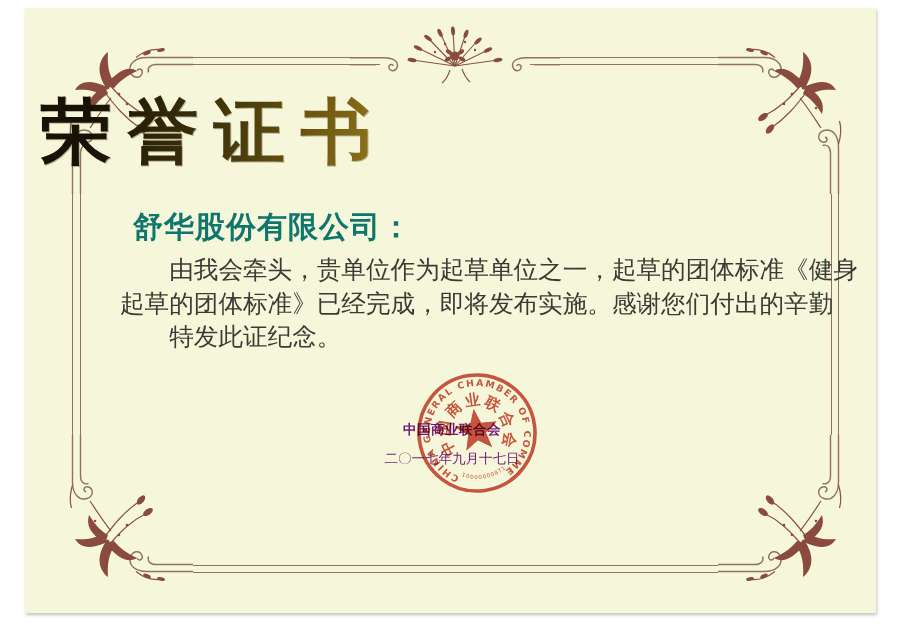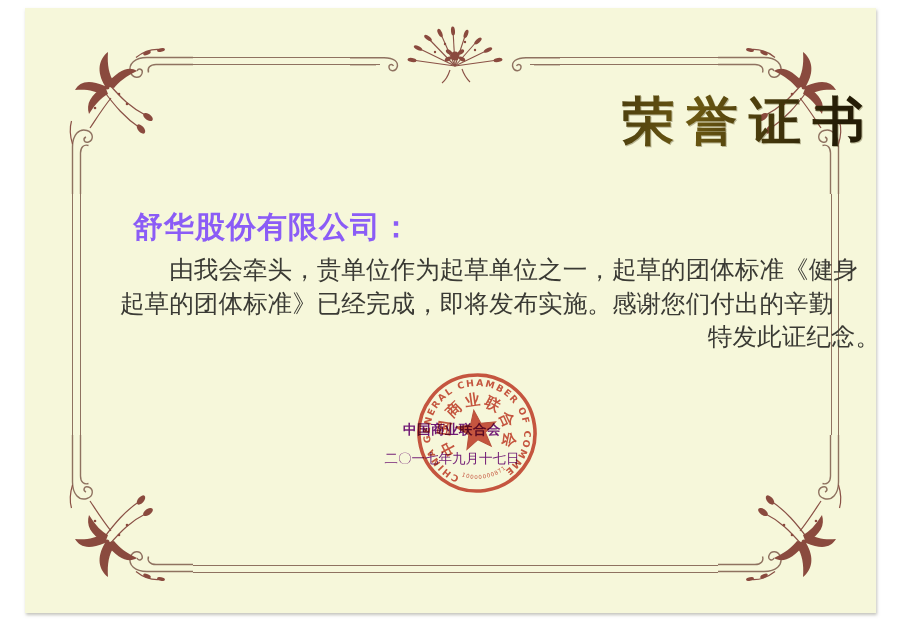--- a/index.html
+++ b/index.html
@@ -16,37 +16,37 @@
   .frame-outer{left:47px;top:49px;right:37px;bottom:40px;border:1.5px solid #8f7260;}
   .frame-inner{left:55px;top:56px;right:44px;bottom:47px;border:1.3px solid #8f7260;}
   .corner{position:absolute;width:150px;height:170px;}
   .corner svg{display:block;width:100%;height:100%;}
   .corner.tl{left:18px;top:16px;}
   .corner.tr{right:8px;top:16px;transform:scaleX(-1);}
   .corner.bl{left:18px;bottom:8px;transform:scaleY(-1);}
   .corner.br{right:8px;bottom:8px;transform:scale(-1,-1);}
   .bouquet{position:absolute;left:325px;top:18px;width:210px;height:60px;}
   .title{
-    position:absolute;left:0;right:0;top:82px;text-align:right;
-    font-size:52px;font-weight:900;line-height:1.18;letter-spacing:.22em;padding-left:.22em;
+    position:absolute;left:0;right:0;top:82px;text-align:left;
+    font-size:71px;font-weight:900;line-height:1.18;letter-spacing:.22em;padding-left:.22em;
     background:linear-gradient(100deg,#171106 8%,#4a3c0c 26%,#a0811c 46%,#2c240a 60%,#6b5812 78%,#241c06 95%);
     -webkit-background-clip:text;background-clip:text;color:transparent;
     filter:drop-shadow(1px 1px 0px rgba(70,58,14,.35));
   }
   .recipient{
     position:absolute;left:108px;top:200px;font-size:30px;line-height:38px;
-    color:#8b5cf6;font-weight:600;letter-spacing:1px;
+    color:#0f766e;font-weight:600;letter-spacing:1px;
   }
   .body-block{
     position:absolute;left:95px;top:245px;width:760px;
     font-size:24.6px;line-height:33.5px;color:#3a3a34;
   }
   .body-line{white-space:nowrap;}
   .body-line.indent{text-indent:2em;}
-  .closing{white-space:nowrap;text-indent:2em;text-align:right;}
+  .closing{white-space:nowrap;text-indent:2em;}
   .sig-block{
     position:absolute;left:327px;top:413px;width:200px;text-align:center;color:#701a75;
   }
   .issuer{font-size:13.5px;font-weight:600;letter-spacing:.5px;}
   .issue-date{font-size:13.5px;margin-top:11px;letter-spacing:0;}
   .seal{
     position:absolute;left:377px;top:350px;width:150px;height:150px;
     transform:rotate(-8deg);opacity:.88;mix-blend-mode:multiply;
   }
   .seal svg{display:block;width:100%;height:100%;}

